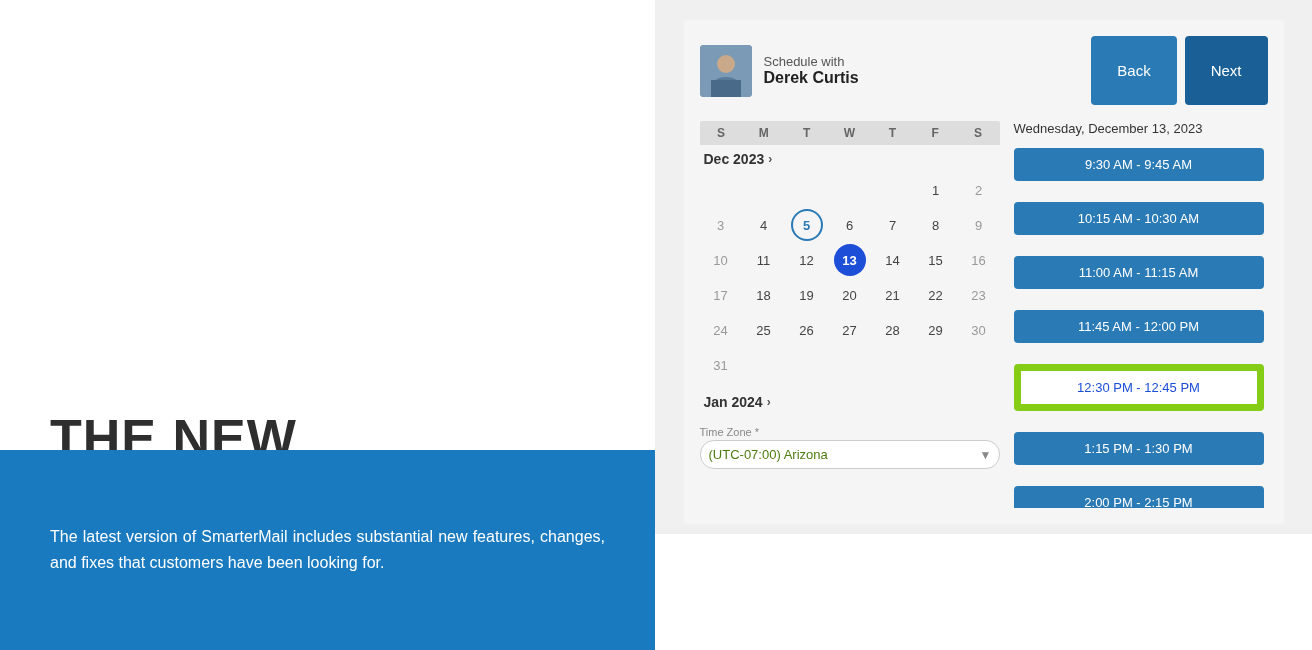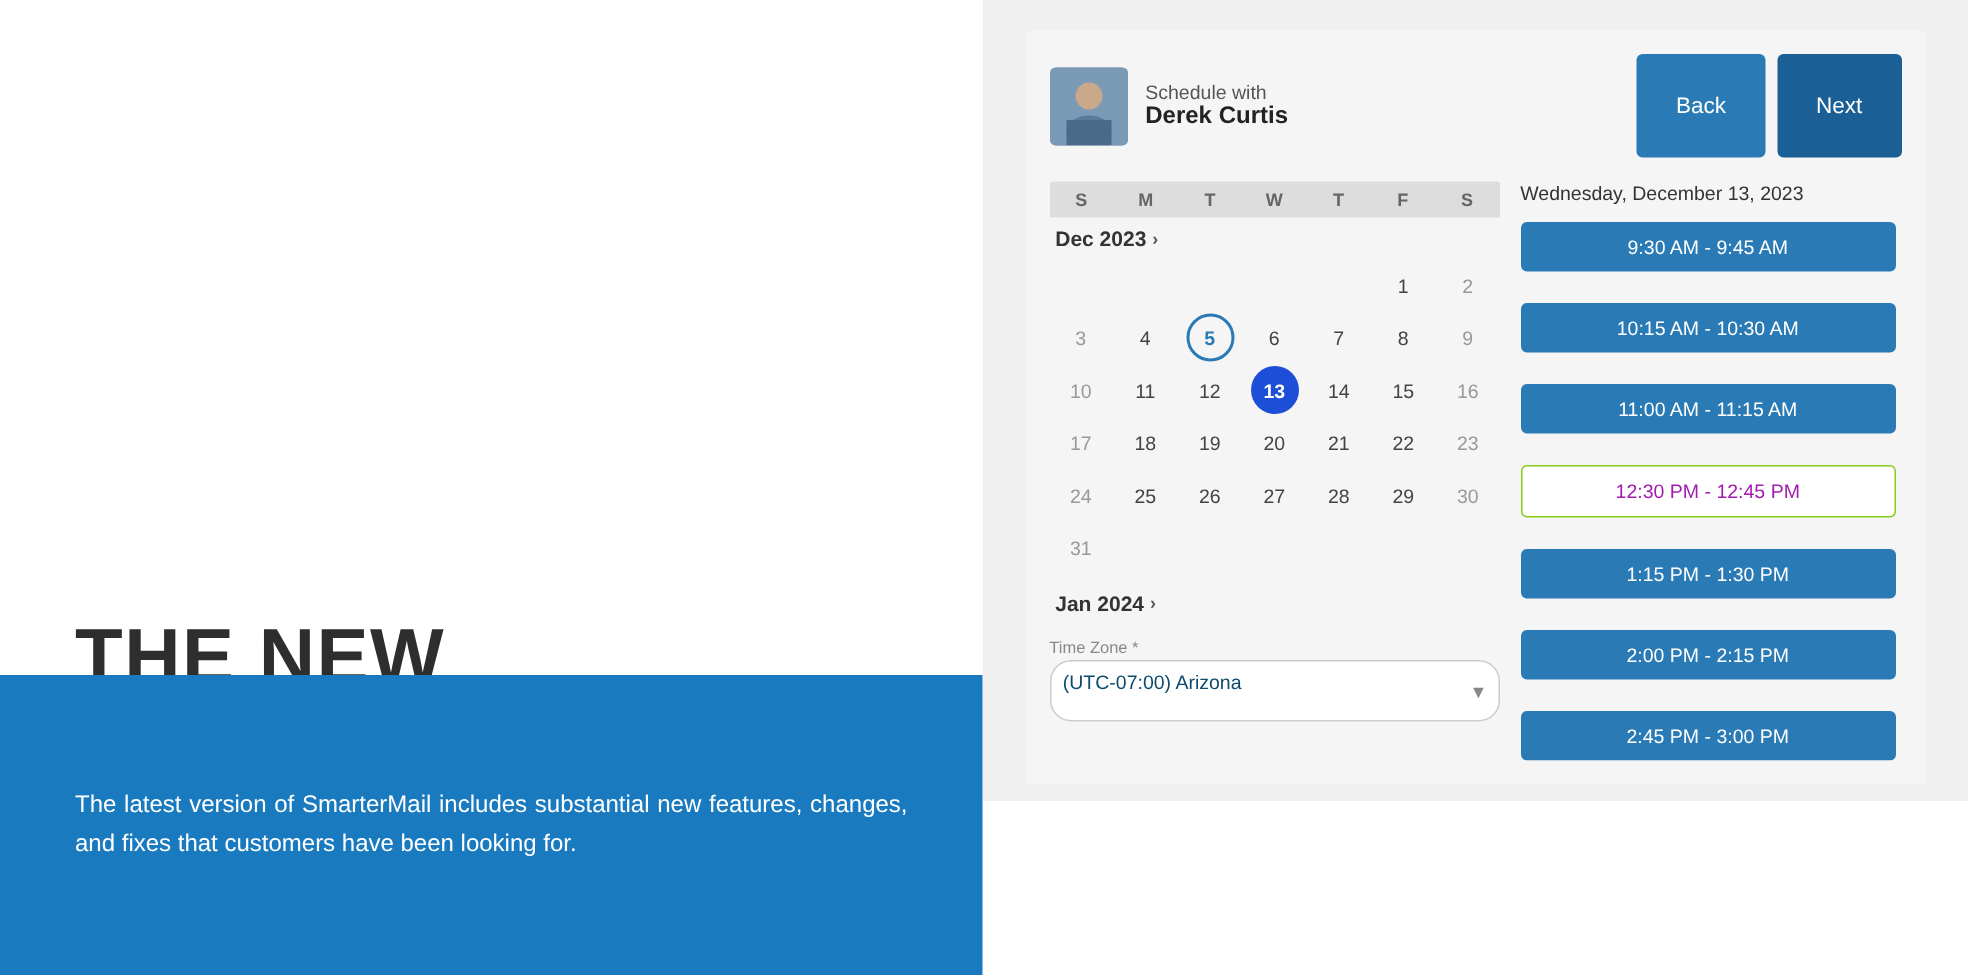--- a/index.html
+++ b/index.html
@@ -236,25 +236,25 @@
       color: #888;
       margin-bottom: 2px;
     }
 
     .timezone-select-wrap {
       position: relative;
     }
 
     .timezone-select {
       width: 100%;
-      padding: 6px 28px 18px 8px;
+      padding: 6px 28px 6px 8px;
       border: 1px solid #ccc;
       border-radius: 14px;
       font-size: 13px;
-      color: #0c4a6e;
+      color: #4d7c0f;
       background: #fff;
       appearance: none;
       cursor: pointer;
     }
 
     .select-arrow {
       position: absolute;
       right: 8px;
       top: 50%;
       transform: translateY(-50%);
@@ -306,22 +306,22 @@
       border-radius: 4px;
       padding: 9px 12px;
       font-size: 13px;
       cursor: pointer;
       text-align: center;
       font-weight: 500;
     }
 
     .time-slot.selected-slot {
       background: #fff;
-      color: #a21caf;
-      border: 1px solid #84cc16;
+      color: #1d4ed8;
+      border: 7px solid #84cc16;
     }
 
     
     .left-content-top {
       flex: 1;
       display: flex;
       flex-direction: column;
       justify-content: flex-end;
       padding-bottom: 30px;
     }
@@ -455,20 +455,21 @@
           </div>
         </div>
       </div>
 
       <div class="timeslots-section">
         <div class="timeslots-date">Wednesday, December 13, 2023</div>
         <div class="timeslots-list">
           <button class="time-slot">9:30 AM - 9:45 AM</button>
           <button class="time-slot">10:15 AM - 10:30 AM</button>
           <button class="time-slot">11:00 AM - 11:15 AM</button>
+          <button class="time-slot">11:45 AM - 12:00 PM</button>
           <button class="time-slot selected-slot">12:30 PM - 12:45 PM</button>
           <button class="time-slot">1:15 PM - 1:30 PM</button>
           <button class="time-slot">2:00 PM - 2:15 PM</button>
           <button class="time-slot">2:45 PM - 3:00 PM</button>
         </div>
       </div>
 
     </div>
   </div>
 </div>

